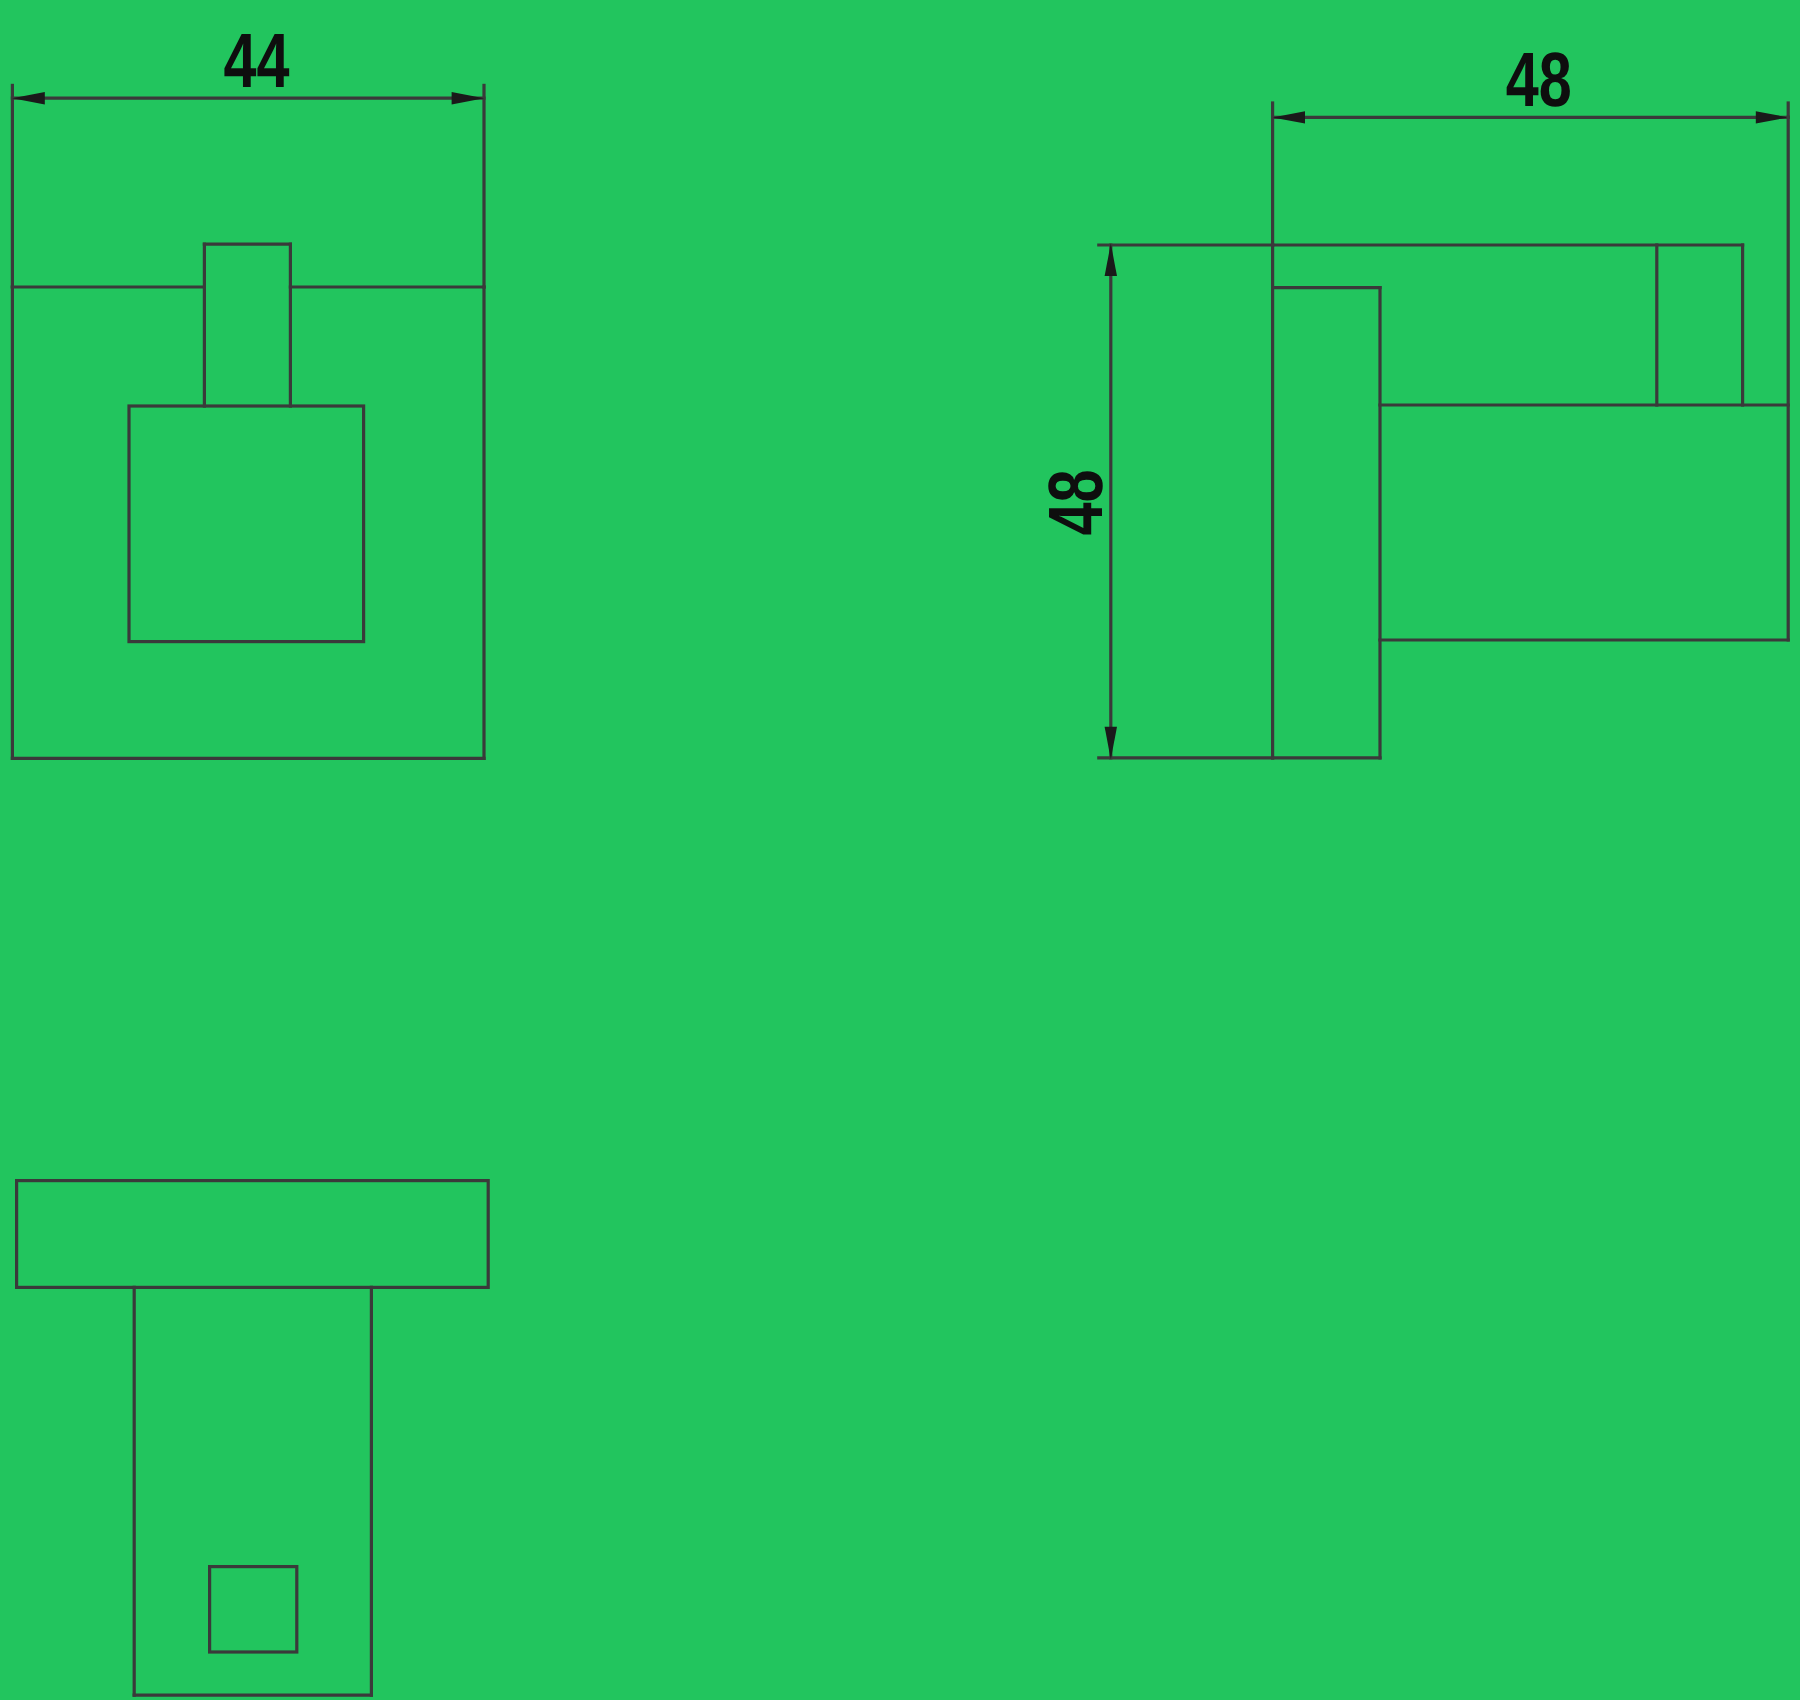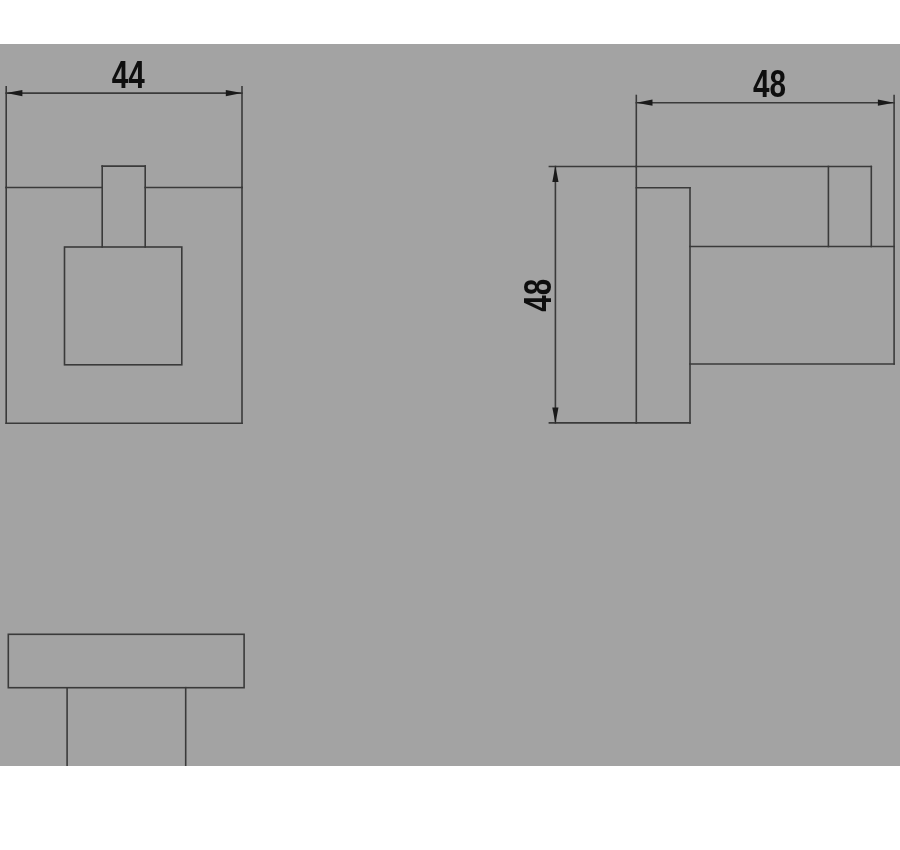--- a/index.html
+++ b/index.html
@@ -1,17 +1,17 @@
 <!DOCTYPE html>
 <html><head>
 <meta charset="utf-8">
 <title>Robe Hook Technical Drawing</title>
 <style>
   html,body{margin:0;padding:0;background:#ffffff;}
-  .page{width:900px;height:722px;position:relative;background:#a3a3a3;overflow:hidden;margin-top:44px;}
+  .page{width:900px;height:850px;position:relative;background:#22c55e;overflow:hidden;}
   svg{display:block;}
   text{font-family:"Liberation Sans", sans-serif;font-weight:bold;fill:#0e0e0e;}
 </style>
 </head>
 <body>
 <div class="page">
 <svg width="900" height="850" viewBox="0 0 900 850">
   <g stroke="#3a3a3a" stroke-width="1.6" fill="none" stroke-linecap="square">
 
     <g>

